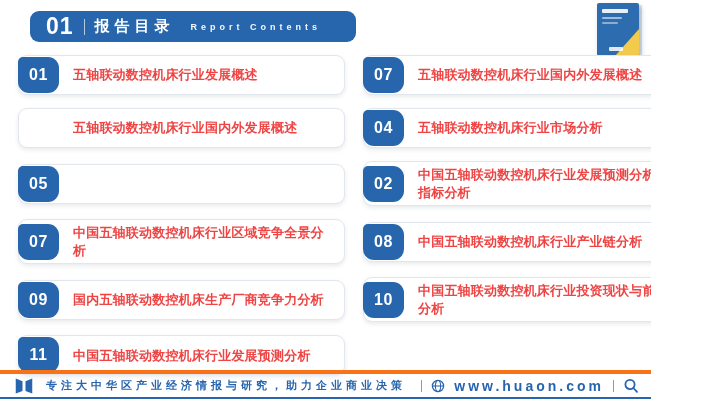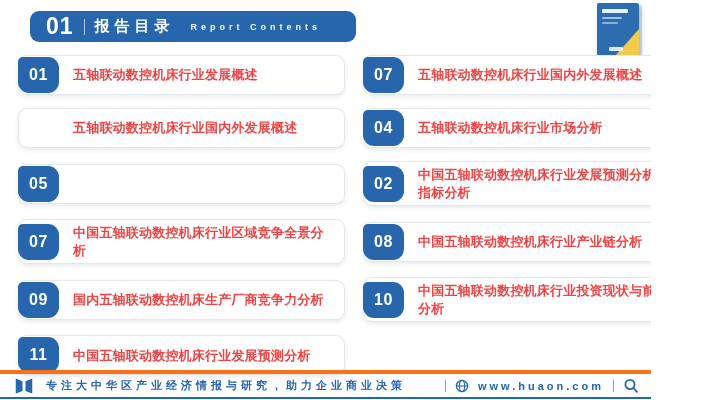--- a/index.html
+++ b/index.html
@@ -66,21 +66,21 @@
   .footer {
     position:absolute; left:0; right:0; bottom:3px; height:27px;
     border-top:4px solid #f97316;
     display:flex; align-items:center; padding:0 12px; color:#2765ae;
   }
   .bottom-rule { position:absolute; left:0; right:0; bottom:1px; height:2px; background:#2765ae; }
   .footer-logo { width:24px; height:18px; margin-right:10px; flex:none; }
   .footer-slogan { font-size:11px; font-weight:700; letter-spacing:4px; white-space:nowrap; }
   .footer-right { margin-left:auto; display:flex; align-items:center; gap:9px; }
   .vsep { width:1px; height:12px; background:#7d9fc6; }
-  .footer-site { font-size:11px; font-weight:700; letter-spacing:3px; white-space:nowrap; }
+  .footer-site { font-size:14px; font-weight:700; letter-spacing:3px; white-space:nowrap; }
   .icon-svg { display:block; }
 </style>
 </head>
 <body>
 
 <div class="page">
 
   <div class="header-bar">
     <span class="header-num">01</span>
     <span class="header-divider"></span>

